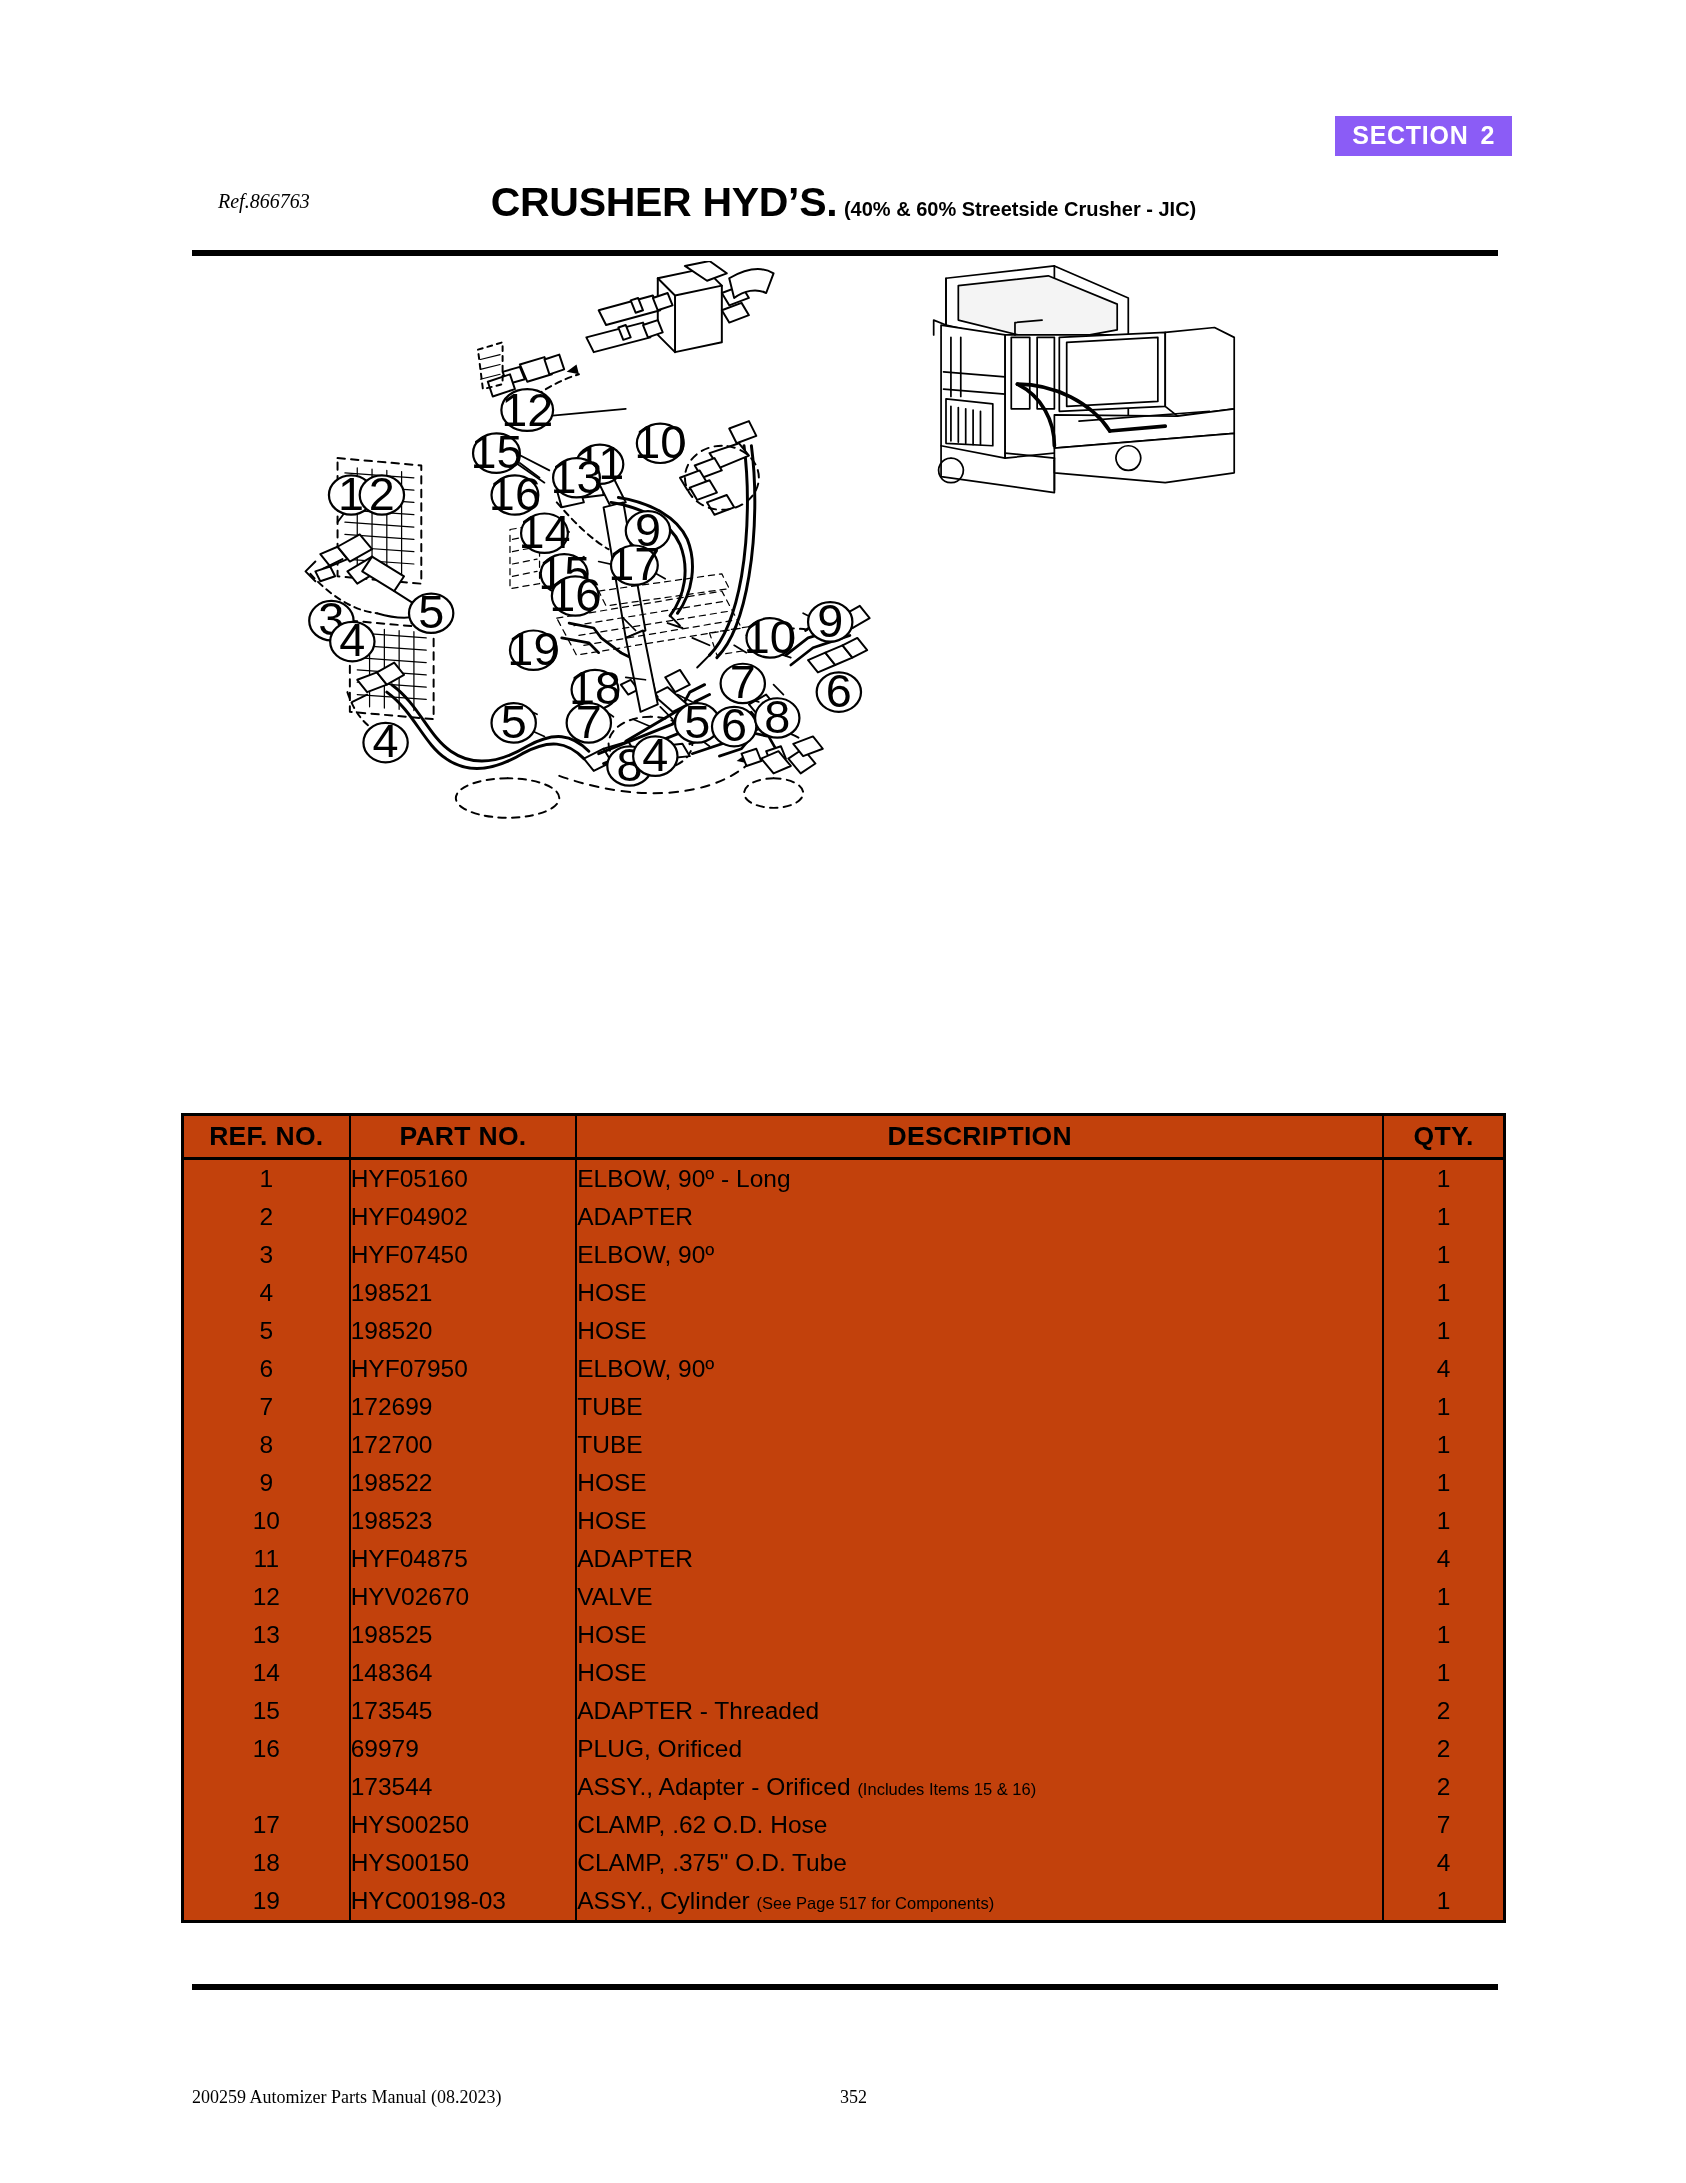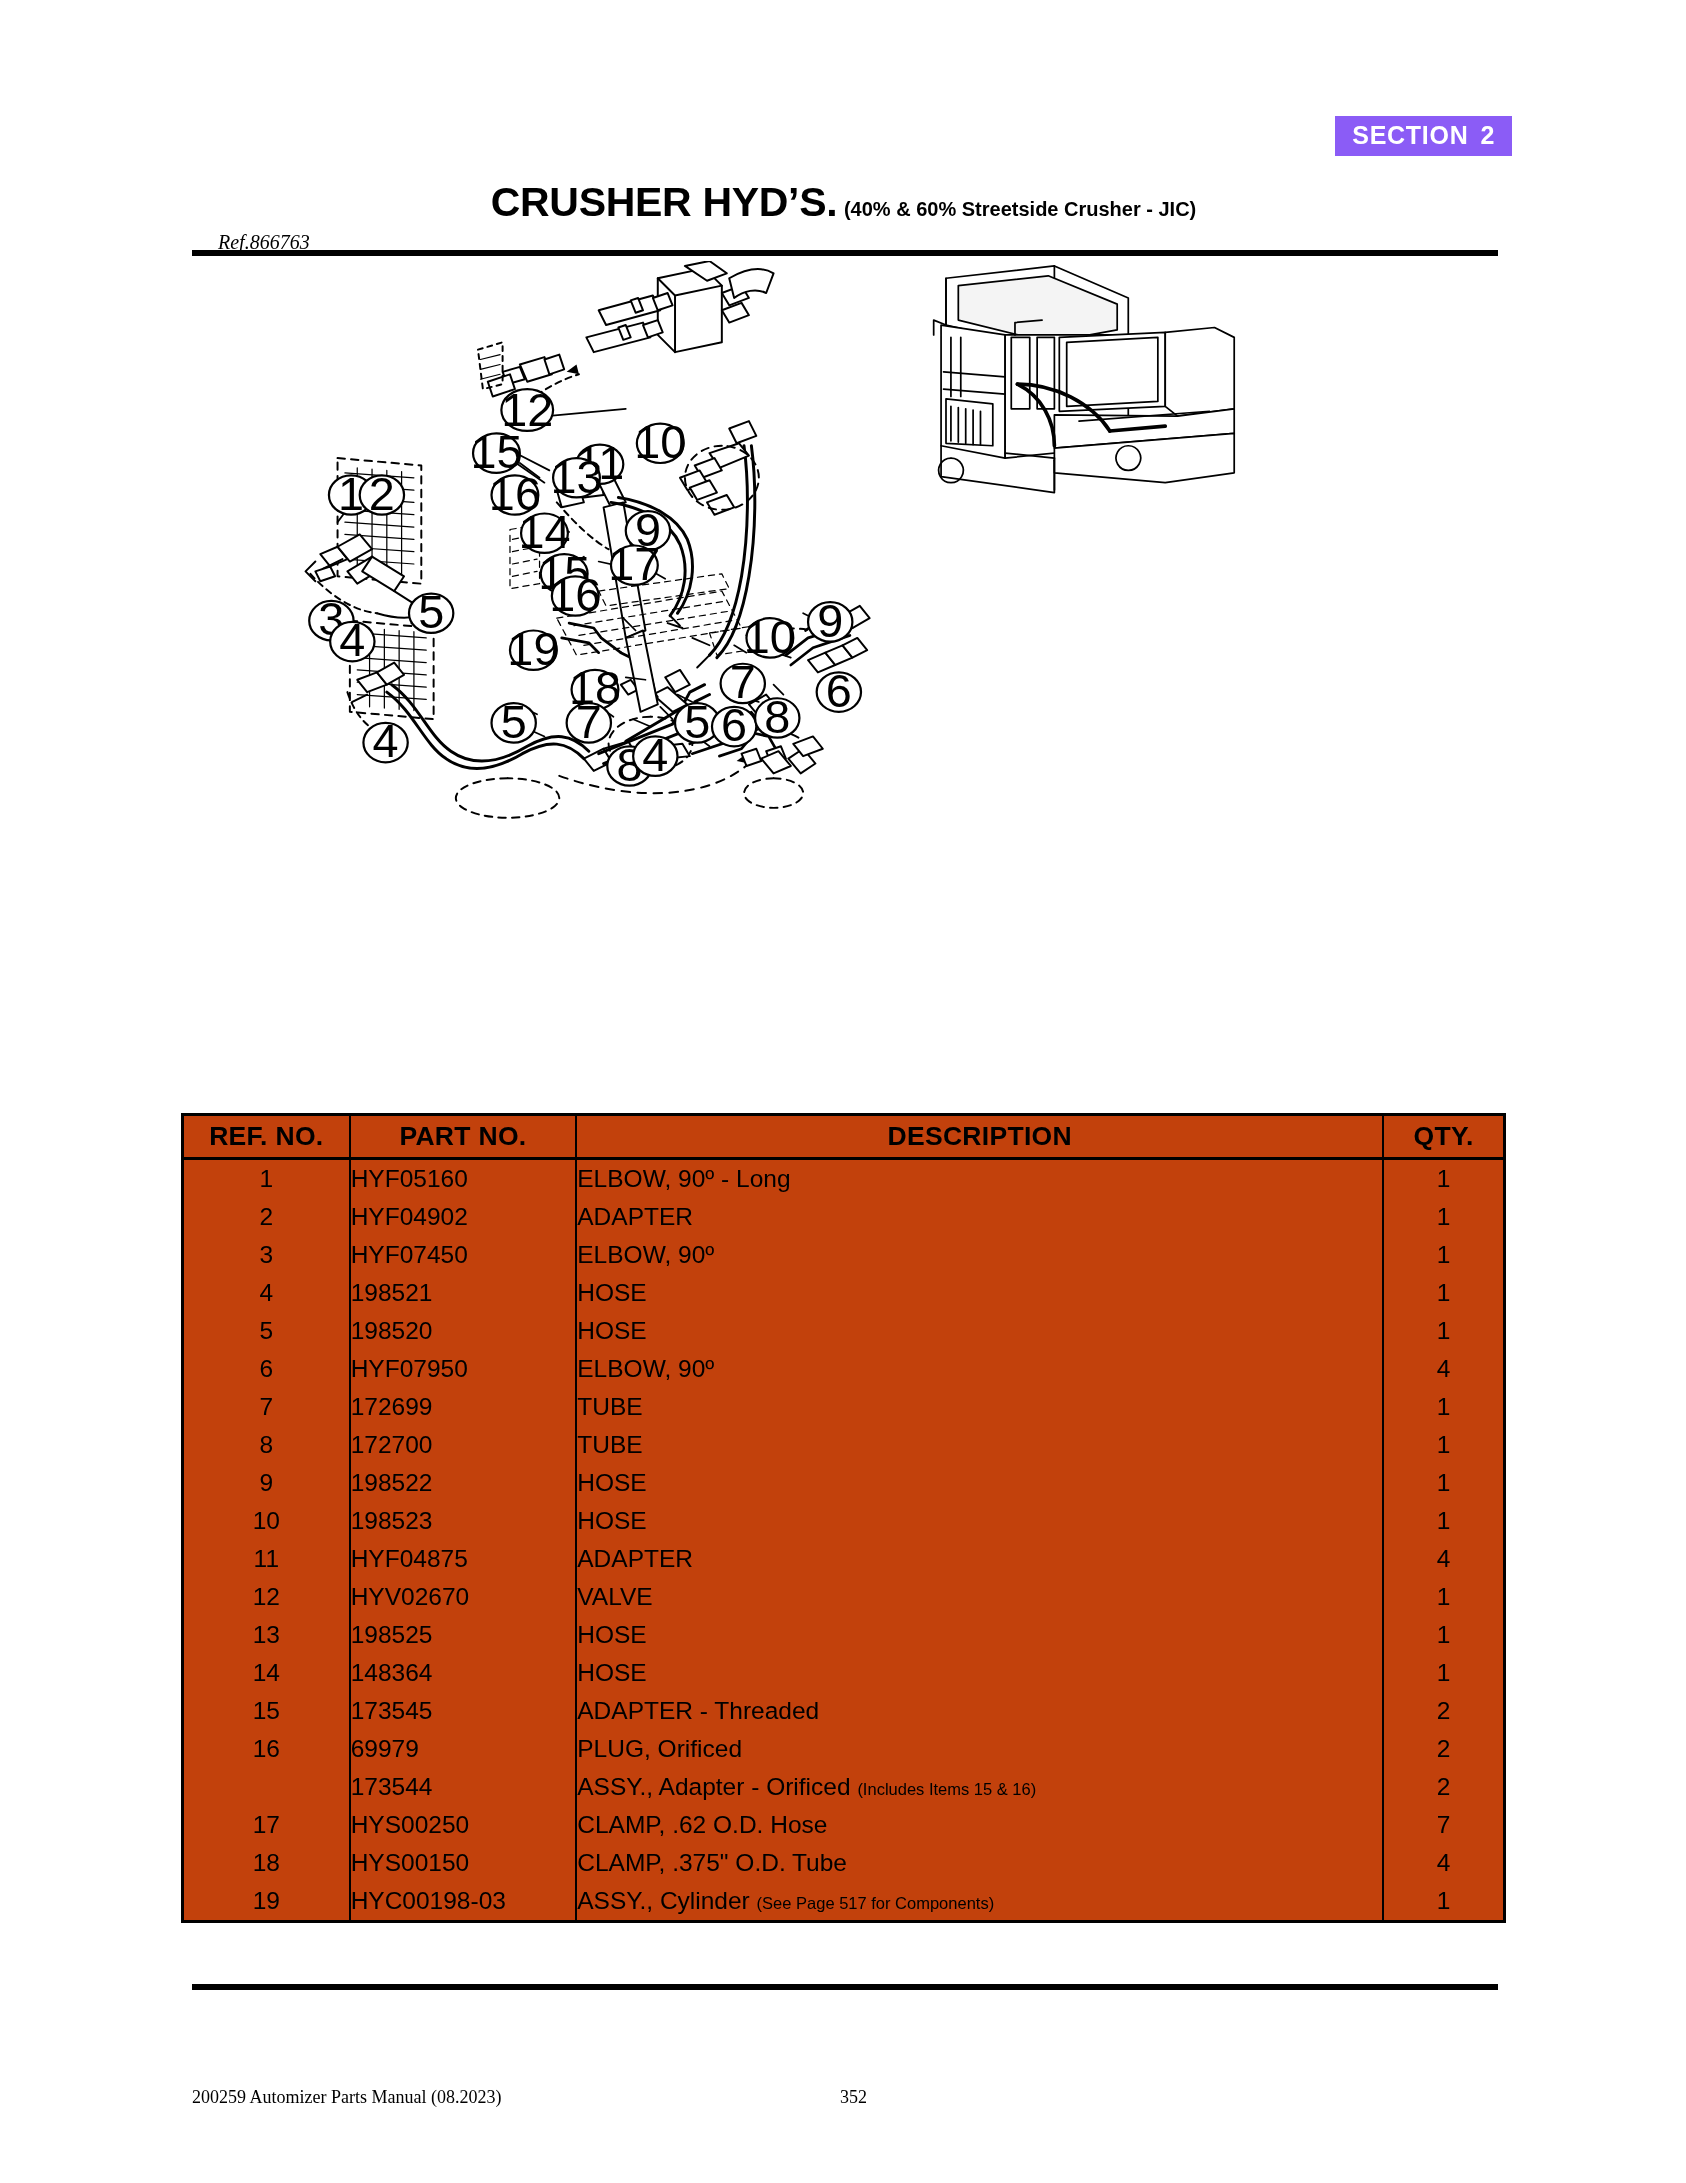--- a/index.html
+++ b/index.html
@@ -38,21 +38,20 @@
   }
   .section-badge .num { margin-left: 12px; }
 
   .ref-code {
     position: absolute;
     left: 218px;
     top: 190px;
     font-style: italic;
     font-size: 20px;
     font-family: "Liberation Serif", serif;
-    margin-top: 41px;
   }
 
   .title-wrap {
     position: absolute;
     left: 0;
     top: 179px;
     width: 1687px;
     text-align: center;
   }
   .title-main {

